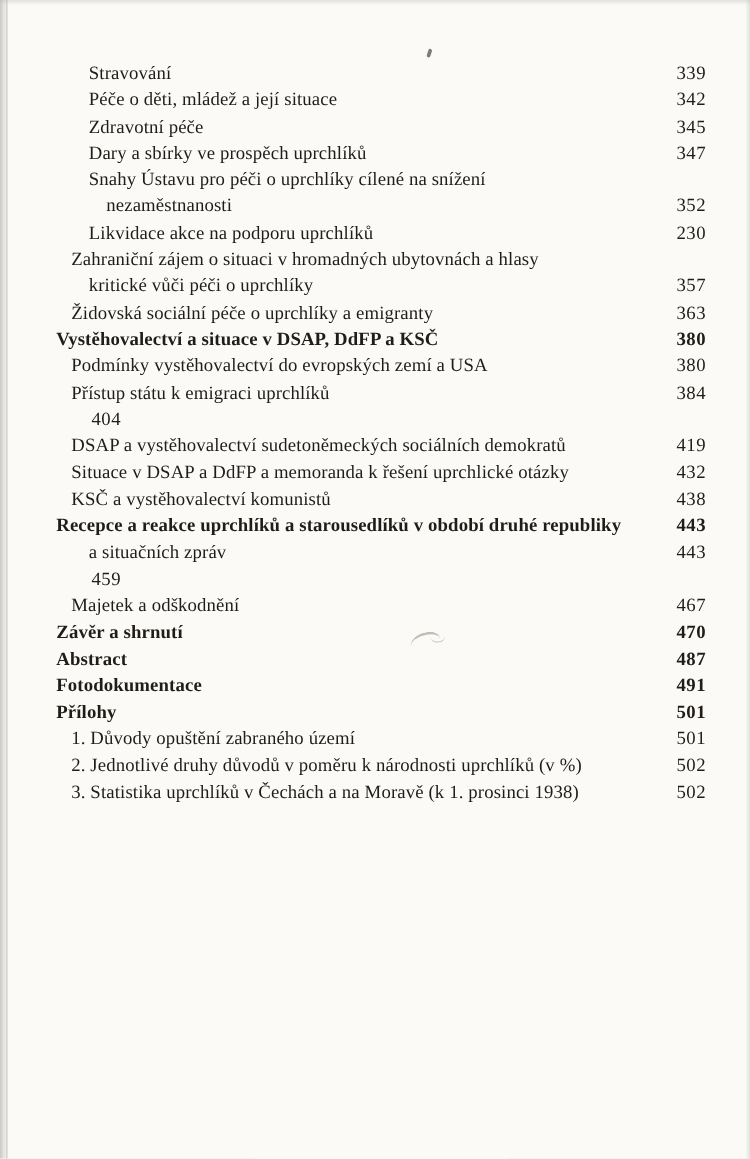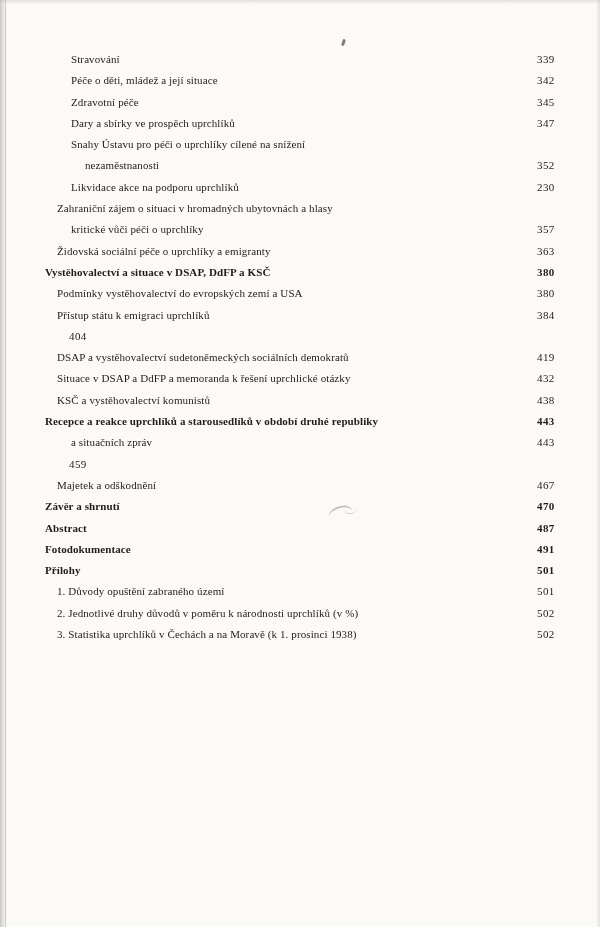--- a/index.html
+++ b/index.html
@@ -34,32 +34,32 @@
     left: 45px; right: 31px; top: 49px;
   }
   .entry { --ind: 0px; }
   .entry.lvl1 { --ind: 12px; }
   .entry.lvl2 { --ind: 26px; }
   .entry.gap { }
   .entry.bold { font-weight: bold; }
   .line {
     display: flex;
     align-items: baseline;
-    font-size: 11px;
+    font-size: 15px;
     line-height: 21.3px;
     letter-spacing: 0.1px;
     padding-left: var(--ind);
   }
   .line.cont { padding-left: calc(var(--ind) + 14px); }
   .label { flex: 1 1 auto; }
   .pagenum {
     flex: 0 0 auto;
     margin-left: 12px;
     min-width: 32px;
-    text-align: left;
+    text-align: center;
     letter-spacing: 0.4px;
   }
   .speck {
     position: absolute; left: 342px; top: 39px; width: 3px; height: 7px;
     background: #55524c; border-radius: 2px; transform: rotate(18deg); opacity: 0.75;
   }
   .smudge {
     position: absolute; left: 328px; top: 506px; width: 24px; height: 7px;
     border-top: 2px solid rgba(120,115,105,0.45);
     border-radius: 60% 40% 0 0 / 100% 80% 0 0;

